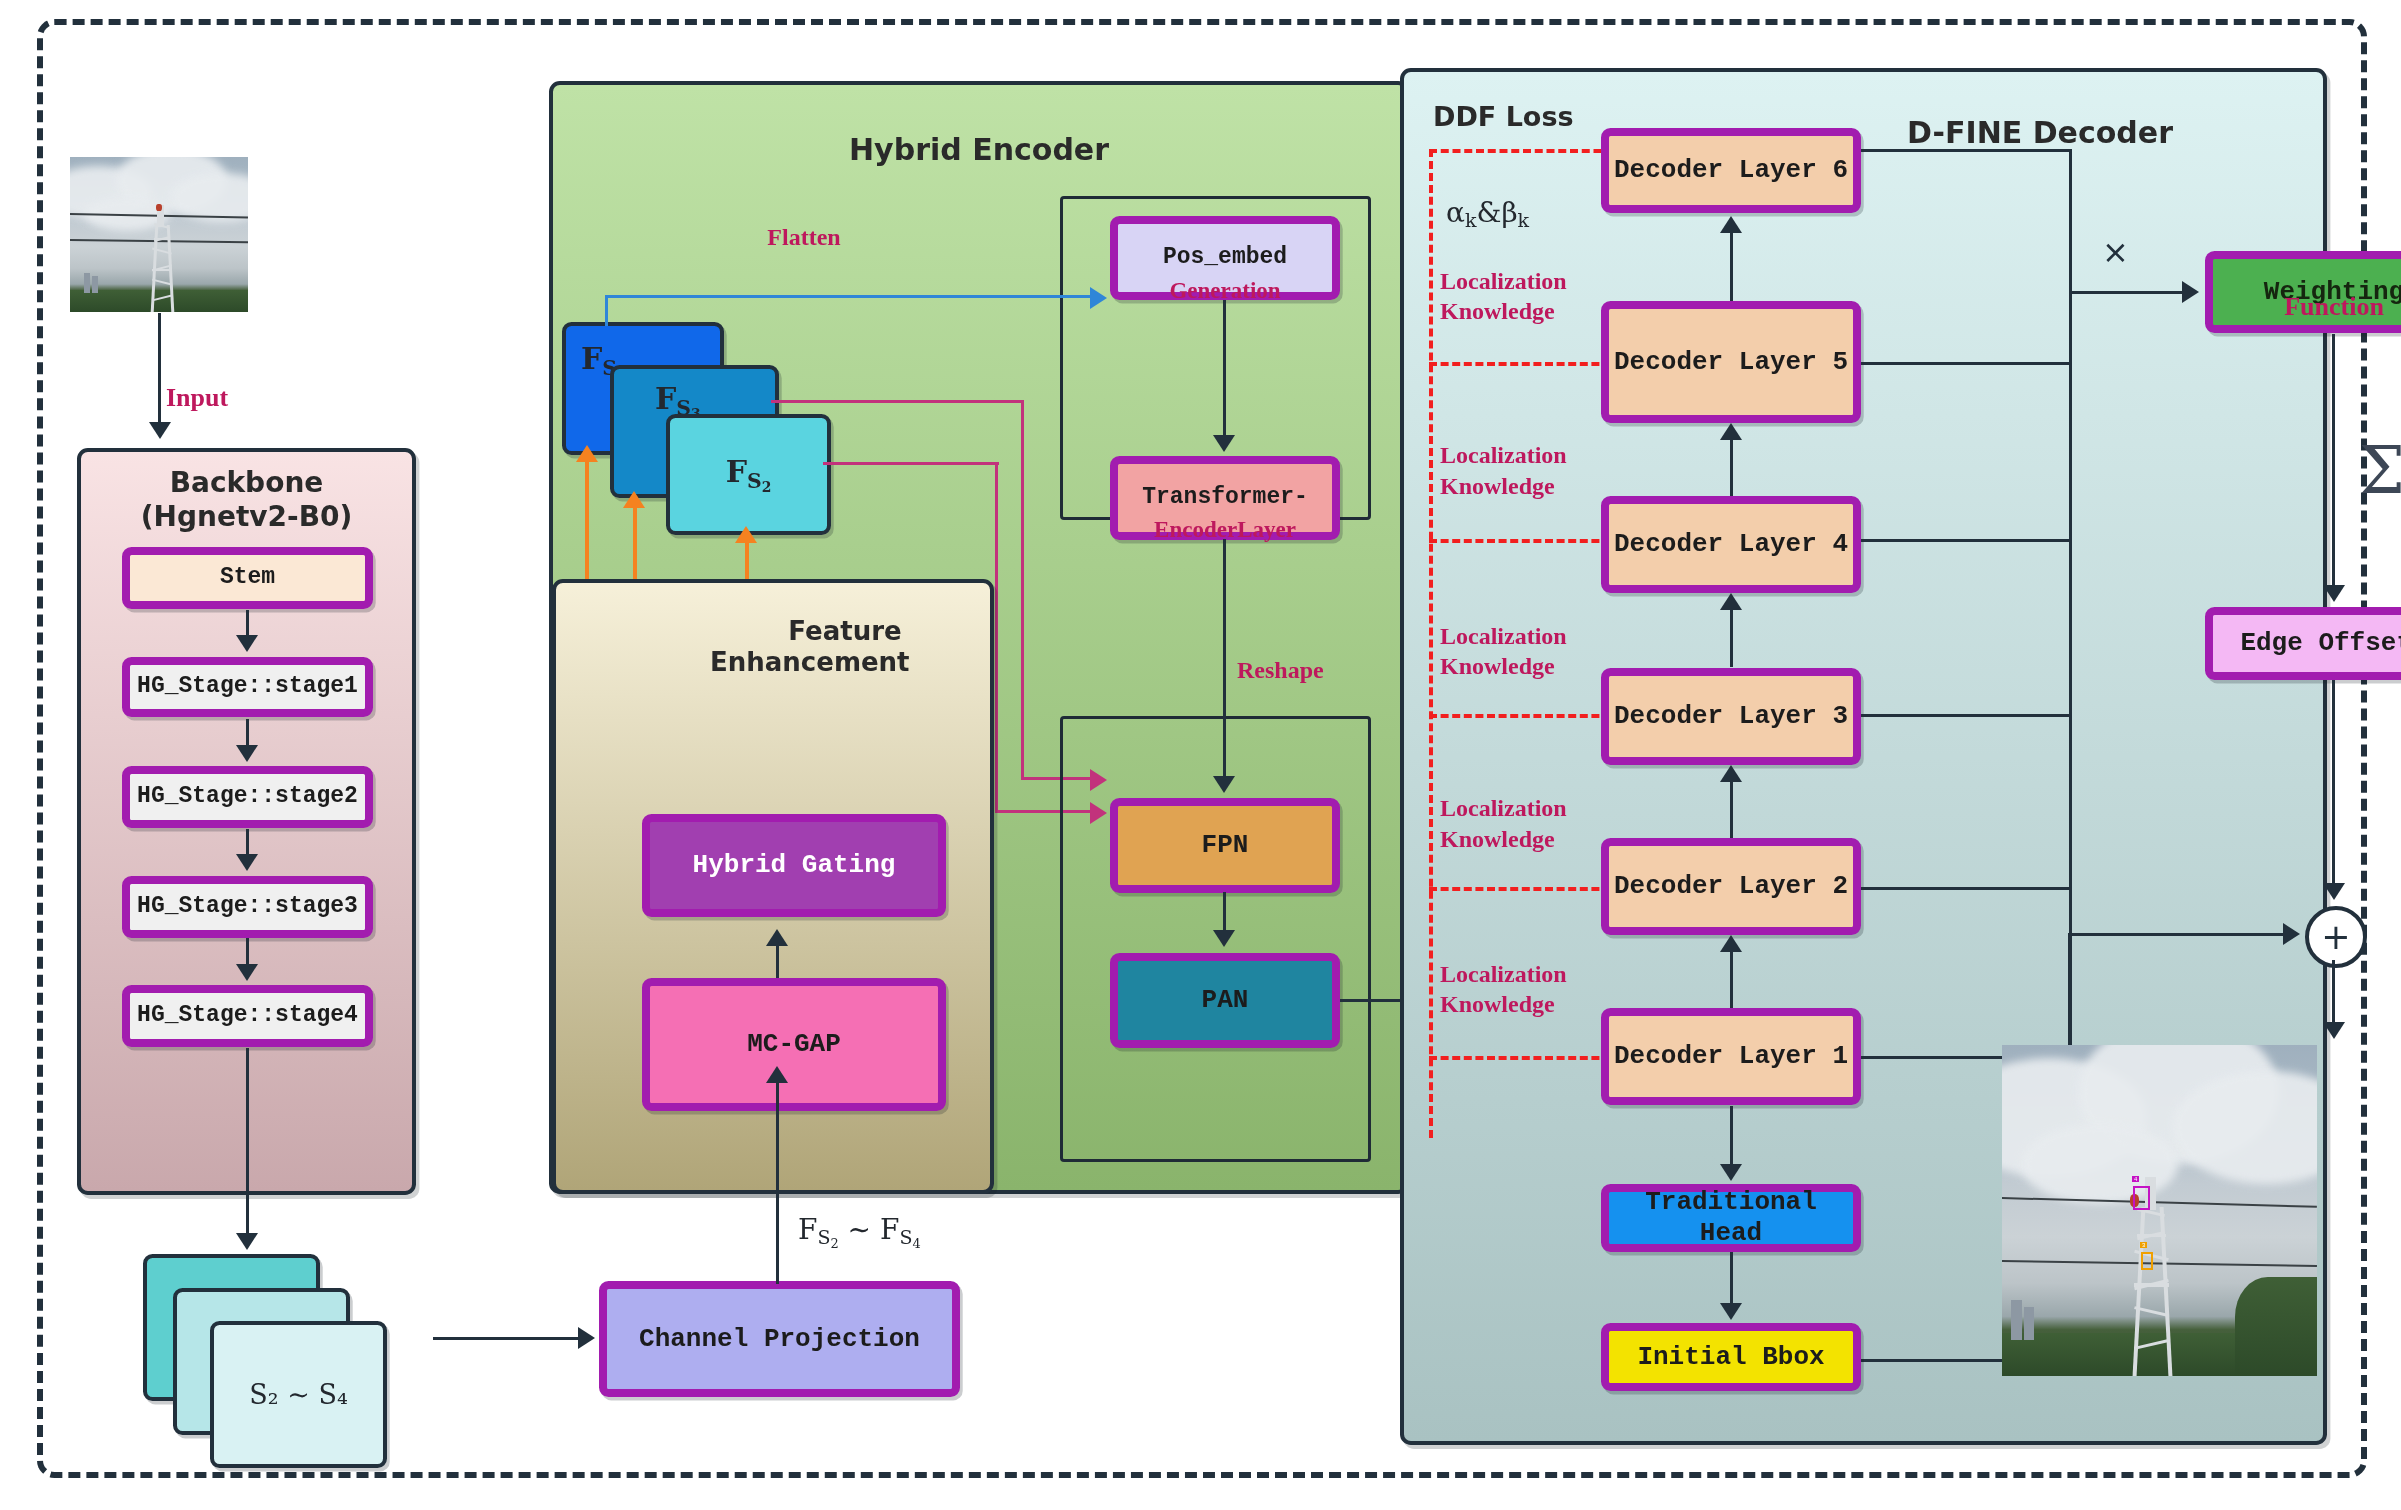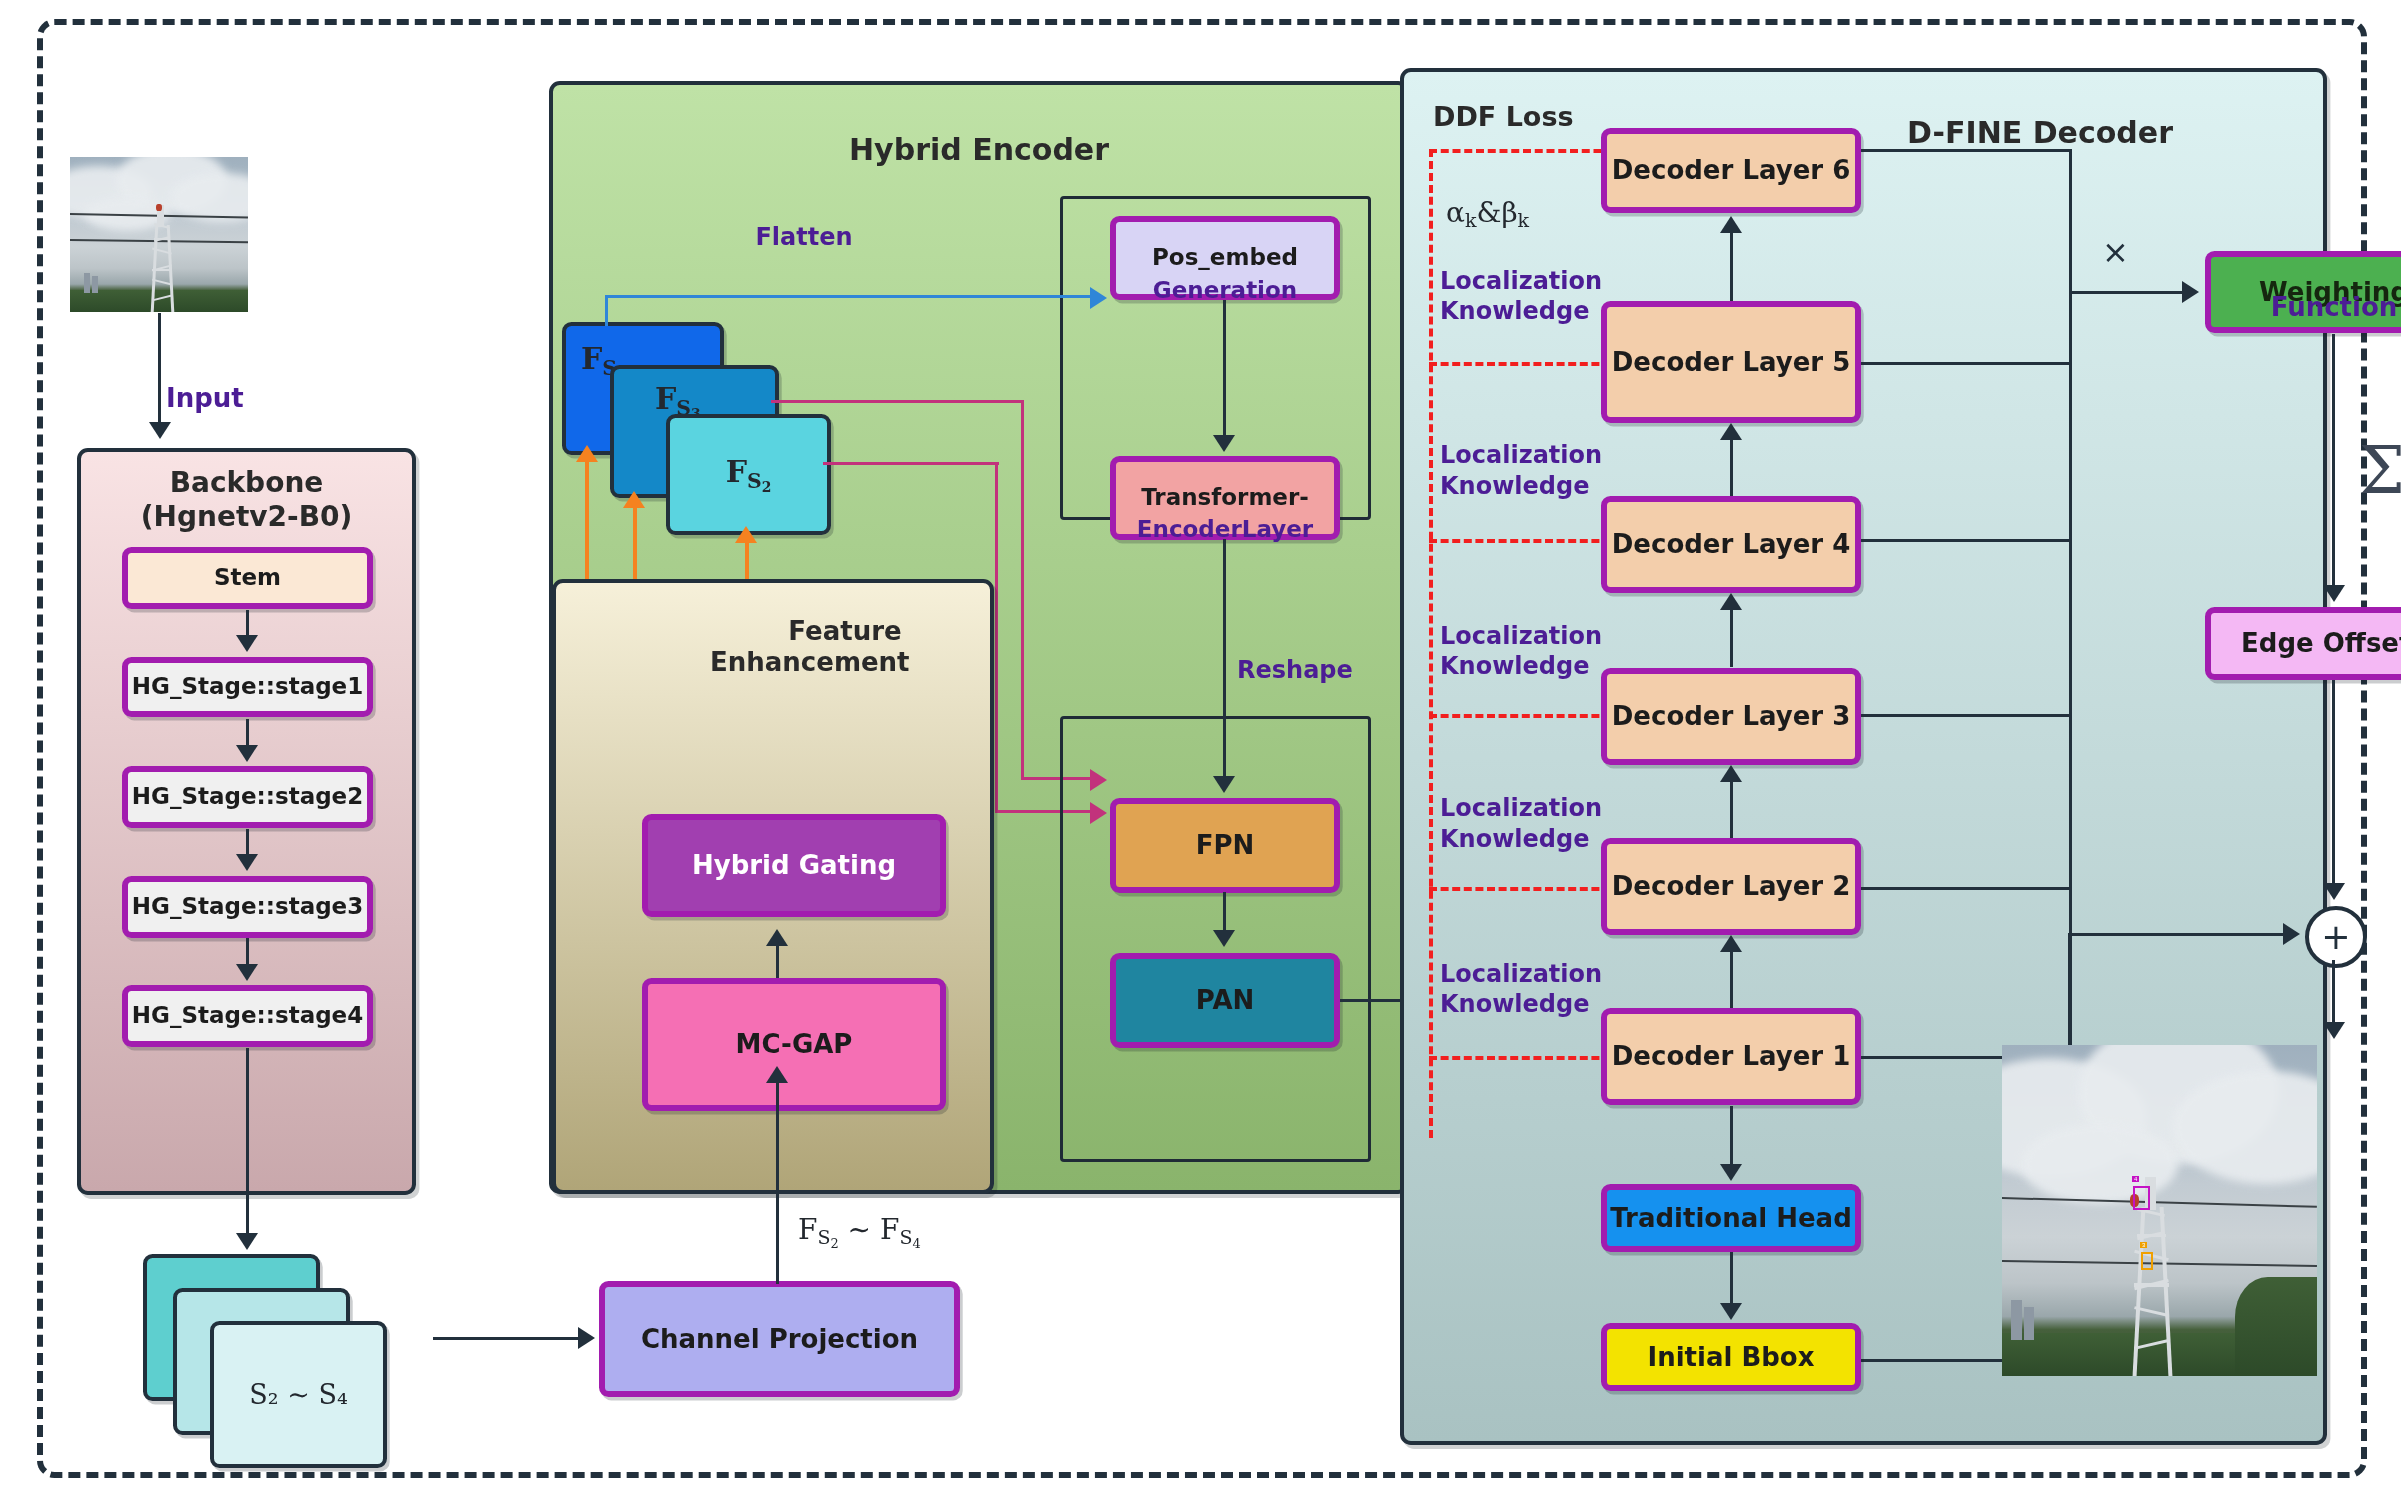--- a/index.html
+++ b/index.html
@@ -10,36 +10,37 @@
 
   
   .outer-frame{
     left:37px;top:19px;width:2330px;height:1459px;
     border:6px dashed #22303c;border-radius:17.6px;background:transparent;
   }
 
   
   .node{
     display:flex;align-items:center;justify-content:center;text-align:center;
-    border:6px solid #a21caf;border-radius:9.5px;
+    border:8px solid #a21caf;border-radius:9.5px;
     font-weight:bold;color:#1c1c1c;line-height:1.18;
     box-shadow:2.7px 3.4px 0 rgba(20,28,36,.22);
+    font-family:Liberation Mono, monospace;
   }
   .node.med{font-size:23px;}
   .node.big{font-size:26px;}
 
   
   .panel{border:4px solid #22303c;border-radius:10.8px;box-shadow:3.4px 4px 0 rgba(20,28,36,.20);}
   .subpanel{border:3.4px solid #1f2b36;border-radius:4px;background:transparent;}
 
   .panel-title{
     position:absolute;font-weight:bold;color:#2a2a2a;text-align:center;
   }
 
-  .lbl{position:absolute;font-weight:bold;color:#4c1d95;text-align:center;line-height:1.18;}
+  .lbl{position:absolute;font-weight:bold;color:#be185d;text-align:center;line-height:1.18;font-family:Liberation Serif, serif;}
   .mathlbl{position:absolute;font-family:"DejaVu Serif",serif;color:#23282e;text-align:center;line-height:1.2;}
 
   
   .ln{position:absolute;background:#22303c;}
   .ln.h{height:3.4px;}
   .ln.v{width:3.4px;}
   .ln.org{background:#f58220;}
   .ln.org.h{height:4px;}
   .ln.org.v{width:4px;}
   .ln.mag{background:#c2327c;}

